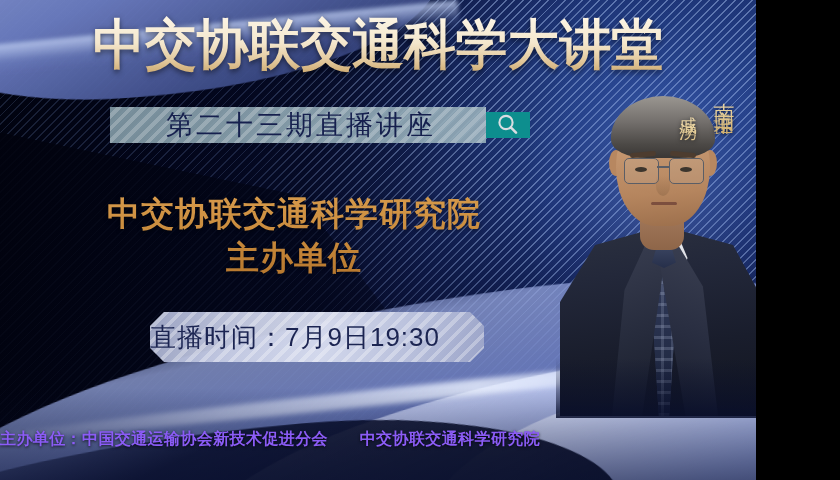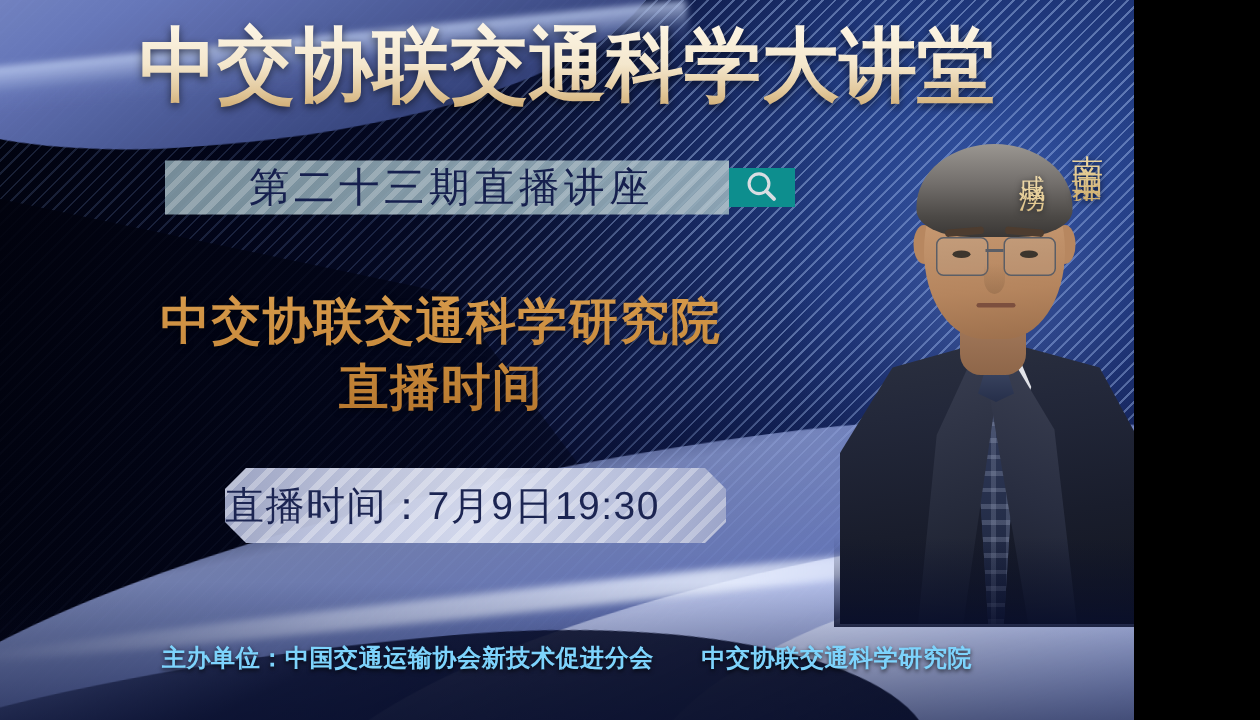--- a/index.html
+++ b/index.html
@@ -347,25 +347,24 @@
   .vert-org {
     font-size: 21px;
     letter-spacing: 8px;
   }
 
   
   .footer {
     position: absolute;
     left: 0; right: 0; bottom: 30px;
     z-index: 9;
-    text-align: center;
     font-size: 16px;
     font-weight: 700;
     letter-spacing: 0.4px;
-    color: #7dd3fc;
+    color: #8b5cf6;
     text-shadow: 0 1px 3px rgba(0,0,0,0.75);
   }
   .footer-gap { display: inline-block; width: 22px; }
 </style>
 </head>
 <body>
 
 <div id="poster">
 
   <div class="bg-base"></div>
@@ -417,21 +416,21 @@
     <div class="subbar-search">
       <svg width="26" height="26" viewBox="0 0 26 26">
         <circle cx="11" cy="10.5" r="6.6" fill="none" stroke="#d9dde2" stroke-width="2.1"></circle>
         <line x1="15.8" y1="15.4" x2="21" y2="20.6" stroke="#d9dde2" stroke-width="2.6" stroke-linecap="round"></line>
       </svg>
     </div>
   </div>
 
   <div class="topic">
     <span>中交协联交通科学研究院</span>
-    <span class="topic-line2">直播时间</span>
+    <span class="topic-line2">主办单位</span>
   </div>
 
   <div class="time-badge">
     <span class="time-text">直播时间：7月9日19:30</span>
   </div>
 
   <div class="vert-group">
     <div class="vert-col vert-name">戚湧 院长</div>
     <div class="vert-col vert-org">南京理工大学</div>
   </div>

